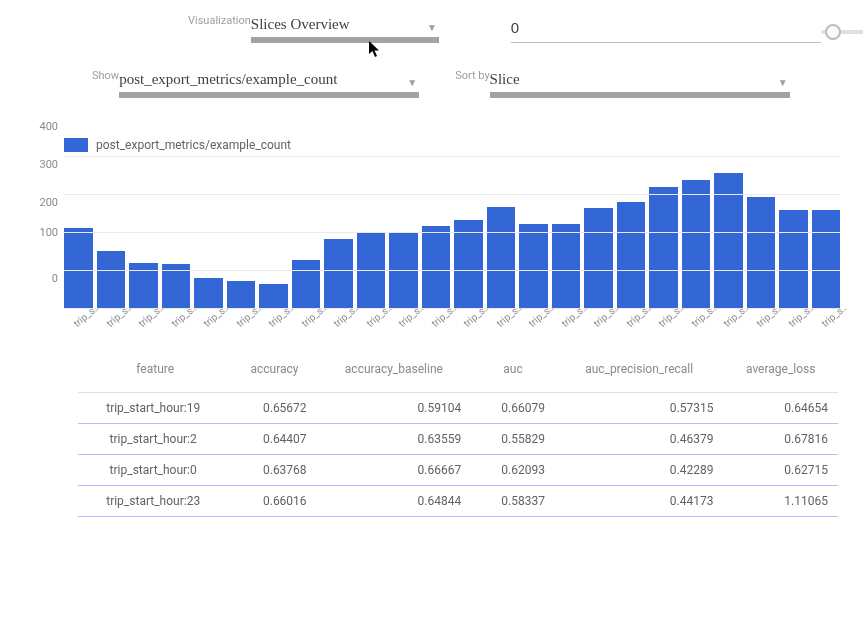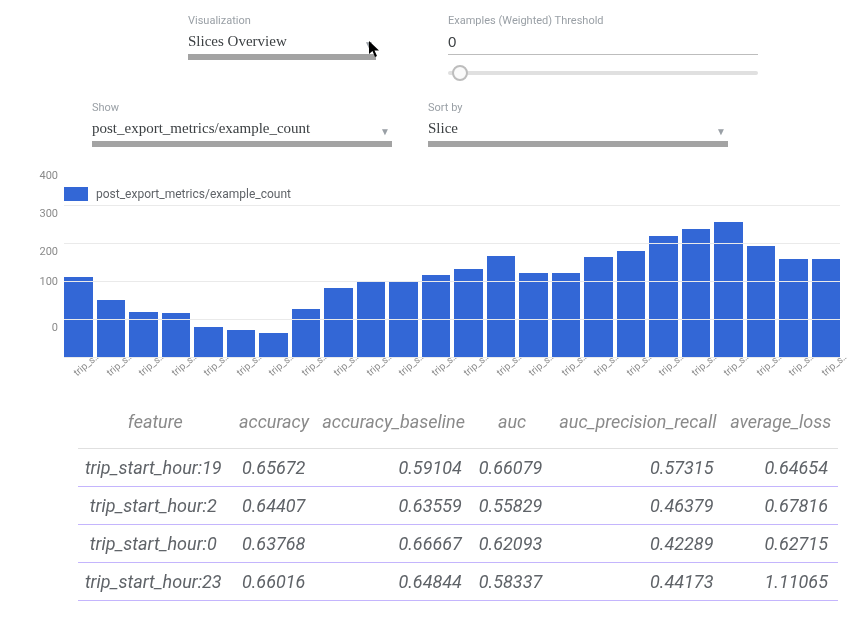--- a/index.html
+++ b/index.html
@@ -8,21 +8,21 @@
     font-size: 13px;
     color: #5f6368;
     background: #fff;
     width: 863px;
     height: 626px;
     overflow: hidden;
     position: relative;
   }
   .controls-row1 { display: flex; padding: 14px 0 0 188px; gap: 72px; }
   .controls-row2 { display: flex; padding: 26px 0 0 92px; gap: 36px; }
-  .field { display: flex; flex-direction: column; }
+  .field { display: flex; }
   .field-label { font-size: 11px; color: #9aa0a6; margin-bottom: 4px; }
   .select {
     display: flex; justify-content: space-between; align-items: flex-end;
     border-bottom: 6px solid #a3a3a3; padding: 2px 2px 4px 0;
     color: #3c4043; font-size: 15px; cursor: pointer; font-family: Liberation Serif, serif;
   }
   .select .caret { color: #9aa0a6; font-size: 10px; }
   .w-viz { width: 188px; }
   .w-thresh { width: 310px; }
   .w-show { width: 300px; }
@@ -80,21 +80,21 @@
   }
   .x-label {
     flex: 1 1 0; font-size: 10px; color: #8a8a8a; text-align: right;
     transform: rotate(-40deg) translate(4px, -4px); transform-origin: top right;
     white-space: nowrap; overflow: hidden; max-width: 50px;
   }
 
   .table-wrap {
     margin: 14px 0 0 78px; width: 760px; overflow: hidden;
   }
-  table { width: 100%; border-collapse: collapse; font-size: 18px; font-style: italic; }
+  table { width: 100%; border-collapse: collapse; font-size: 12px; }
   th {
     text-align: center; font-weight: 400; color: #8a8a8a;
     padding: 10px 6px 16px 6px; border-bottom: 1px solid #e0e0e0;
   }
   td {
     padding: 8px 10px 8px 6px; border-bottom: 1px solid #c4b5fd; color: #5f6368;
     text-align: right;
   }
   td.feat { text-align: center; }
 </style>
@@ -103,21 +103,20 @@
 
 <div class="controls-row1">
   <div class="field">
     <div class="field-label">Visualization</div>
     <div class="select w-viz">
       <span>Slices Overview</span>
       <span class="caret">▼</span>
     </div>
   </div>
   <div class="field">
-    <div class="field-label">Examples (Weighted) Threshold</div>
     <input class="input-line w-thresh" value="0" style="">
     <div class="slider-wrap">
       <div class="slider-track"></div>
       <div class="slider-thumb"></div>
     </div>
   </div>
 </div>
 
 <span class="cursor-fake">
   <svg width="14" height="18" viewBox="0 0 14 18">

